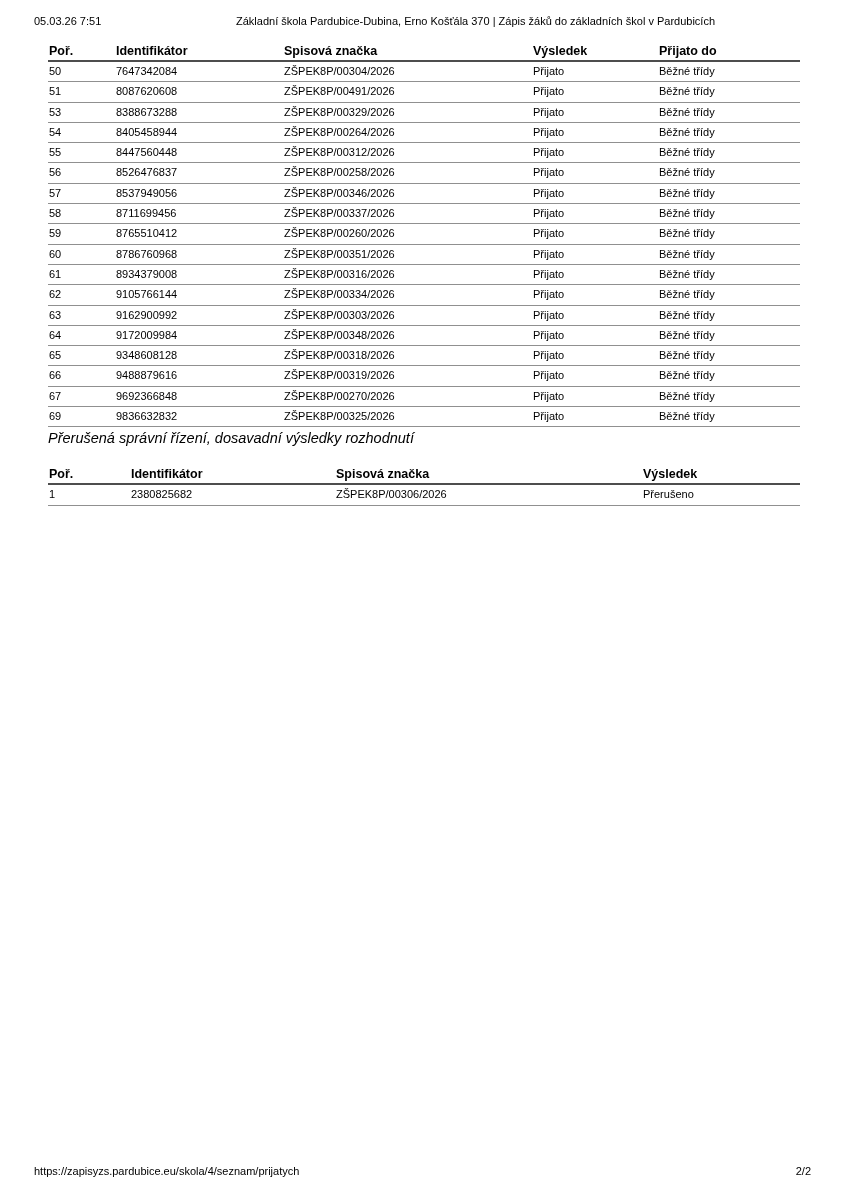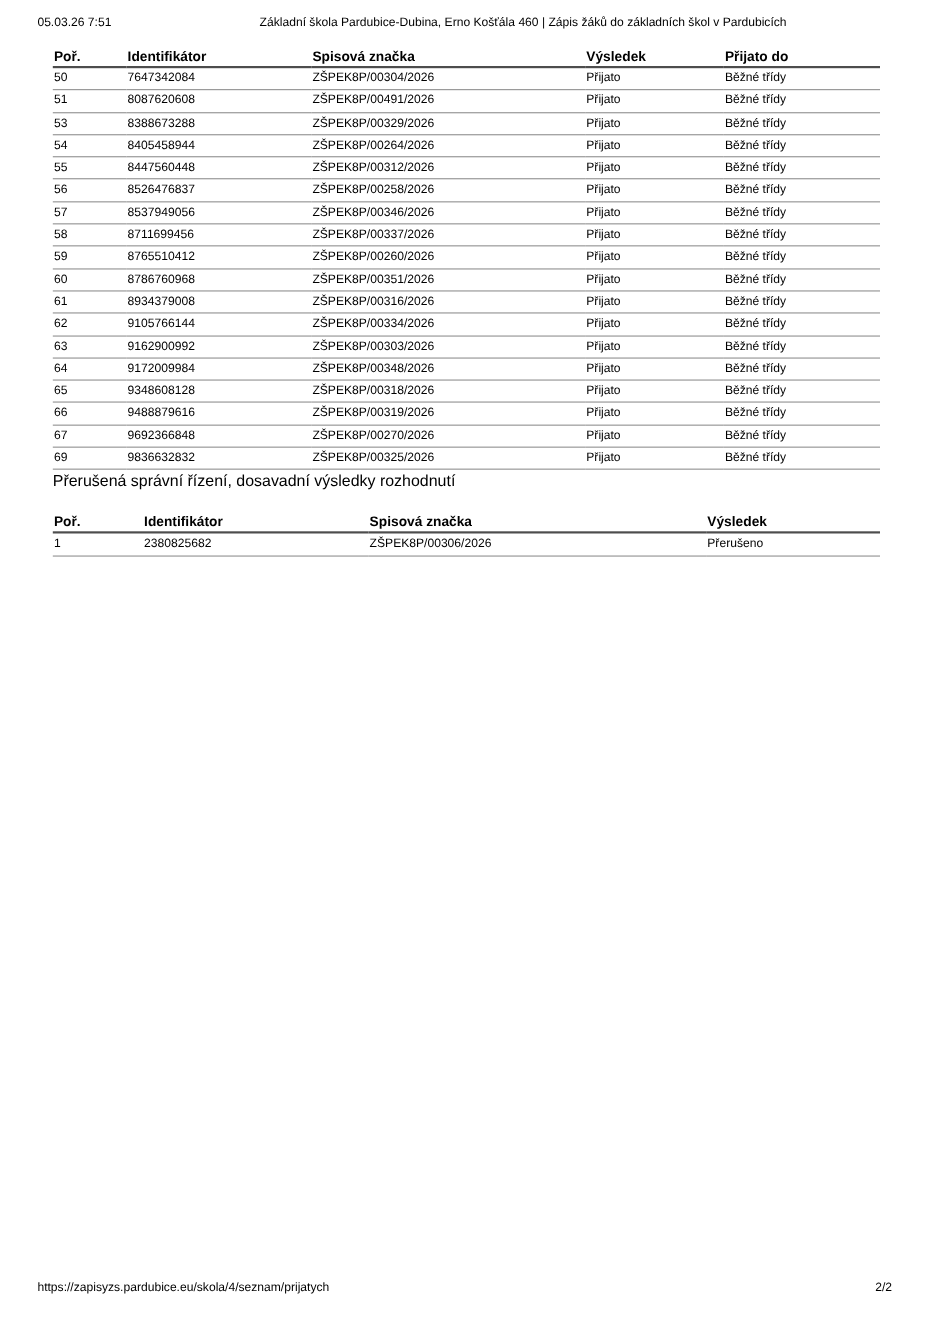--- a/index.html
+++ b/index.html
@@ -65,20 +65,21 @@
     border-bottom: 1px solid #909090;
     white-space: nowrap;
     overflow: hidden;
   }
   .section-heading {
     font-size: 14.5px;
     font-weight: normal;
     line-height: 18px;
     margin: 2px 0 16px 0;
     padding: 0;
+    font-style: italic;
   }
   table.tbl-suspended {
     margin-top: 15px;
   }
   
   .col-a1 { width: 67px; }
   .col-a2 { width: 168px; }
   .col-a3 { width: 249px; }
   .col-a4 { width: 126px; }
   .col-a5 { width: 142px; }
@@ -98,21 +99,21 @@
     justify-content: space-between;
   }
   .footer-url { white-space: nowrap; }
   .page-number { white-space: nowrap; }
 </style>
 </head>
 <body>
 
 <div class="print-header">
   <span class="print-date">05.03.26 7:51</span>
-  <span class="print-title">Základní škola Pardubice-Dubina, Erno Košťála 460 | Zápis žáků do základních škol v Pardubicích</span>
+  <span class="print-title">Základní škola Pardubice-Dubina, Erno Košťála 370 | Zápis žáků do základních škol v Pardubicích</span>
 </div>
 
 <div class="content">
 
   <table class="tbl tbl-admitted">
     <colgroup>
       <col class="col-a1">
         <col class="col-a2">
         <col class="col-a3">
         <col class="col-a4">

